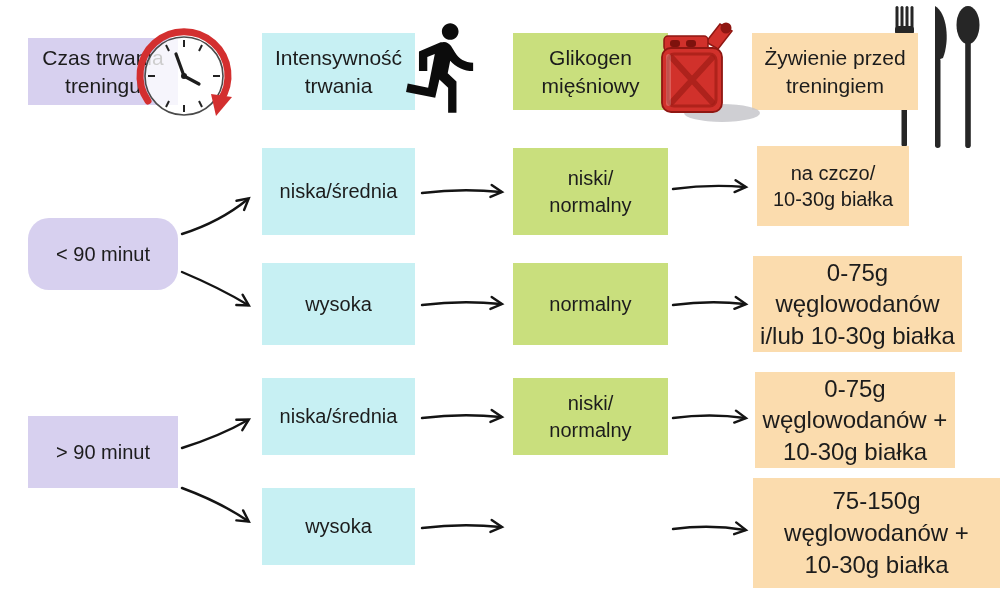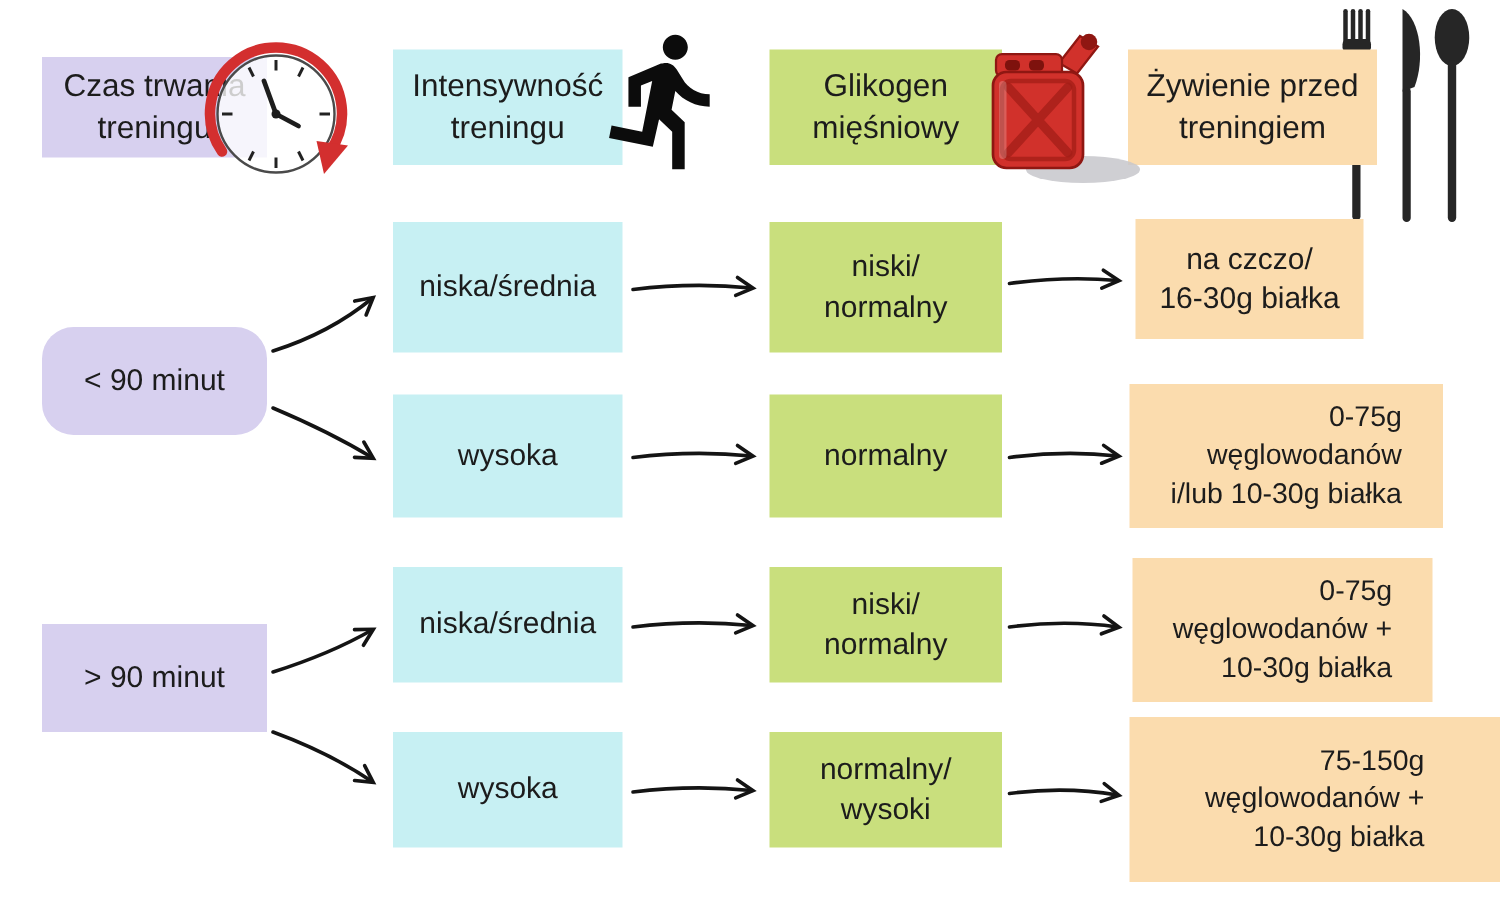--- a/index.html
+++ b/index.html
@@ -19,21 +19,21 @@
     justify-content: center;
     text-align: center;
     white-space: pre-line;
     color: #1c1c1c;
     font-size: 20px;
     line-height: 1.32;
     z-index: 1;
     padding: 2px 6px;
   }
   .hdr { font-size: 21px; }
-  .small { font-size: 19px; text-align: right; }
+  .small { font-size: 24px; }
   .icon { position: absolute; z-index: 2; }
   .icon-behind { position: absolute; z-index: 0; }
   .arrows { position: absolute; left: 0; top: 0; z-index: 2; pointer-events: none; }
 </style>
 </head>
 <body>
 
 <div class="canvas">
 
   <svg class="icon-behind" style="left:888px;top:4px" width="95" height="150" viewBox="0 0 95 150">
@@ -50,21 +50,21 @@
       <rect x="47" y="54" width="5.5" height="90" rx="2.75"></rect>
 
       <ellipse cx="80" cy="21" rx="11.5" ry="19"></ellipse>
       <rect x="77.2" y="36" width="5.6" height="108" rx="2.8"></rect>
     </g>
   </svg>
 
   <div class="box hdr" style="left: 28px; top: 38px; width: 150px; height: 67px; background: rgb(215, 208, 239);">Czas trwania
 treningu</div>
   <div class="box hdr" style="left: 262px; top: 33px; width: 153px; height: 77px; background: rgb(199, 240, 243);">Intensywność
-treningu</div>
+trwania</div>
   <div class="box hdr" style="left: 513px; top: 33px; width: 155px; height: 77px; background: rgb(201, 223, 125);">Glikogen
 mięśniowy</div>
   <div class="box hdr" style="left: 752px; top: 33px; width: 166px; height: 77px; background: rgb(251, 220, 174);">Żywienie przed
 treningiem</div>
 
   <svg class="icon" style="left:132px;top:14px" width="110" height="110" viewBox="0 0 110 110">
     <circle cx="52" cy="62" r="39" fill="#ffffff" fill-opacity="0.78" stroke="#4a4a4a" stroke-width="1.6"></circle>
     <g stroke="#222222" stroke-width="2">
       <line x1="52" y1="26" x2="52" y2="33"></line>
       <line x1="52" y1="91" x2="52" y2="98"></line>
@@ -101,38 +101,36 @@
     <rect x="18" y="42" width="5" height="52" rx="2.5" fill="#ffffff" opacity="0.22"></rect>
   </svg>
 
   <div class="box" style="left: 28px; top: 218px; width: 150px; height: 72px; background: rgb(215, 208, 239); border-radius: 21px;">&lt; 90 minut</div>
   <div class="box" style="left: 28px; top: 416px; width: 150px; height: 72px; background: rgb(215, 208, 239);">&gt; 90 minut</div>
 
   <div class="box" style="left: 262px; top: 148px; width: 153px; height: 87px; background: rgb(199, 240, 243);">niska/średnia</div>
   <div class="box" style="left: 513px; top: 148px; width: 155px; height: 87px; background: rgb(201, 223, 125);">niski/
 normalny</div>
   <div class="box" style="left: 757px; top: 146px; width: 152px; height: 80px; background: rgb(251, 220, 174);">na czczo/
-16-30g białka</div>
+10-30g białka</div>
 
   <div class="box" style="left: 262px; top: 263px; width: 153px; height: 82px; background: rgb(199, 240, 243);">wysoka</div>
   <div class="box" style="left: 513px; top: 263px; width: 155px; height: 82px; background: rgb(201, 223, 125);">normalny</div>
   <div class="box small" style="left: 753px; top: 256px; width: 209px; height: 96px; background: rgb(251, 220, 174);">0-75g
 węglowodanów
 i/lub 10-30g białka</div>
 
   <div class="box" style="left: 262px; top: 378px; width: 153px; height: 77px; background: rgb(199, 240, 243);">niska/średnia</div>
   <div class="box" style="left: 513px; top: 378px; width: 155px; height: 77px; background: rgb(201, 223, 125);">niski/
 normalny</div>
   <div class="box small" style="left: 755px; top: 372px; width: 200px; height: 96px; background: rgb(251, 220, 174);">0-75g
 węglowodanów +
 10-30g białka</div>
 
   <div class="box" style="left: 262px; top: 488px; width: 153px; height: 77px; background: rgb(199, 240, 243);">wysoka</div>
-  <div class="box" style="left: 513px; top: 488px; width: 155px; height: 77px; background: rgb(201, 223, 125);">normalny/
-wysoki</div>
   <div class="box small" style="left: 753px; top: 478px; width: 247px; height: 110px; background: rgb(251, 220, 174);">75-150g
 węglowodanów +
 10-30g białka</div>
 
   <svg class="arrows" width="1000" height="611" viewBox="0 0 1000 611">
     <defs>
       <marker id="arw" markerUnits="userSpaceOnUse" markerWidth="20" markerHeight="20" refX="13" refY="9" orient="auto">
         <path d="M3,3 L14,9 L3,15" fill="none" stroke="#141414" stroke-width="2.4" stroke-linecap="round"></path>
       </marker>
     </defs>

